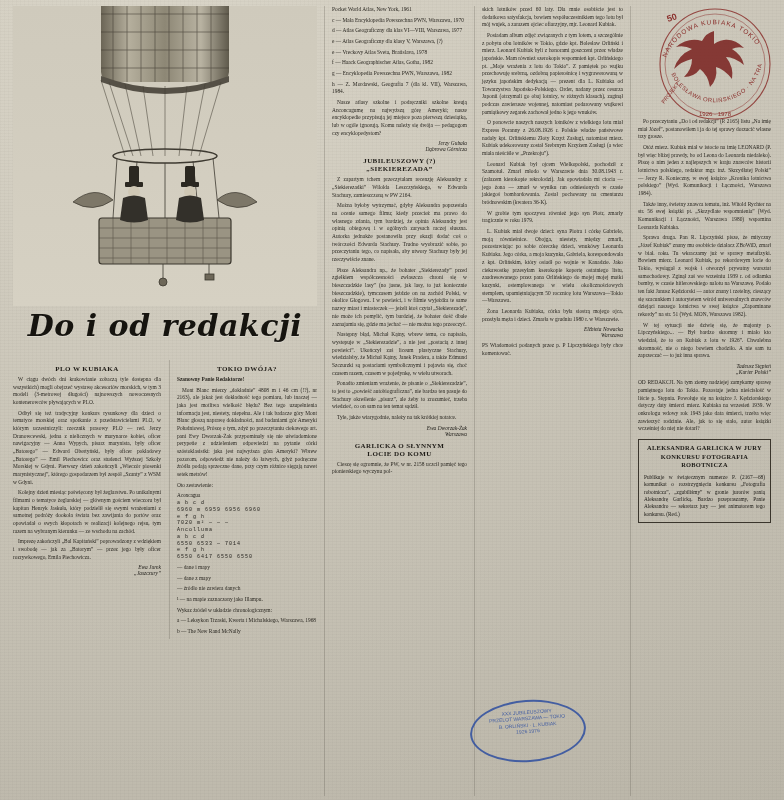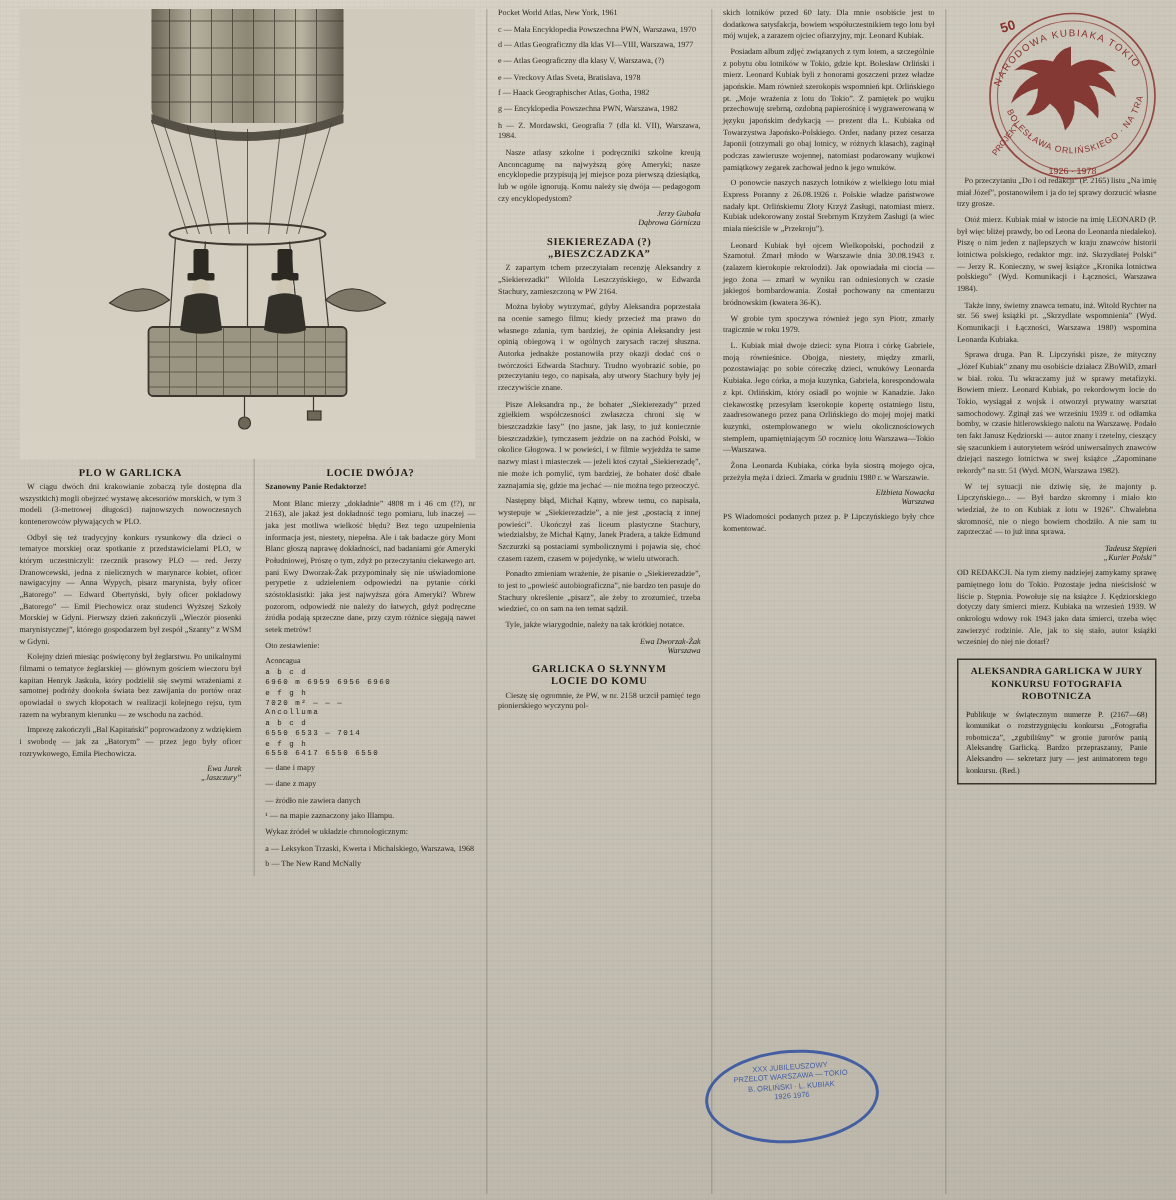--- a/index.html
+++ b/index.html
@@ -242,39 +242,42 @@
 
           <g stroke="#3b372e" stroke-width="0.8" fill="#6d6758">
             <line x1="150" y1="258" x2="150" y2="272"></line>
             <circle cx="150" cy="276" r="4"></circle>
             <line x1="196" y1="258" x2="196" y2="268"></line>
             <rect x="192" y="268" width="9" height="6"></rect>
           </g>
         </svg>
       </div>
 
+      <div class="masthead">
+        <div class="title">Do i od redakcji</div>
+      </div>
 
       <div class="twoup">
 
         <div class="half">
-          <div class="hd">PLO W GARLICKA</div>
+          <div class="hd">PLO W KUBIAKA</div>
           <div class="body-text">
             <p>W ciągu dwóch dni krakowianie zobaczą tyle dostępna dla wszystkich) mogli obejrzeć wystawę akcesoriów morskich, w tym 3 modeli (3-metrowej długości) najnowszych nowoczesnych kontenerowców pływających w PLO.</p>
             <p>Odbył się też tradycyjny konkurs rysunkowy dla dzieci o tematyce morskiej oraz spotkanie z przedstawicielami PLO, w którym uczestniczyli: rzecznik prasowy PLO — red. Jerzy Dranowcewski, jedna z nielicznych w marynarce kobiet, oficer nawigacyjny — Anna Wypych, pisarz marynista, były oficer „Batorego” — Edward Obertyński, były oficer pokładowy „Batorego” — Emil Piechowicz oraz studenci Wyższej Szkoły Morskiej w Gdyni. Pierwszy dzień zakończyli „Wieczór piosenki marynistycznej”, którego gospodarzem był zespół „Szanty” z WSM w Gdyni.</p>
             <p>Kolejny dzień miesiąc poświęcony był żeglarstwu. Po unikalnymi filmami o tematyce żeglarskiej — głównym gościem wieczoru był kapitan Henryk Jaskuła, który podzielił się swymi wrażeniami z samotnej podróży dookoła świata bez zawijania do portów oraz opowiadał o swych kłopotach w realizacji kolejnego rejsu, tym razem na wybranym kierunku — ze wschodu na zachód.</p>
             <p>Imprezę zakończyli „Bal Kapitański” poprowadzony z wdziękiem i swobodę — jak za „Batorym” — przez jego były oficer rozrywkowego, Emila Piechowicza.</p>
           </div>
           <div class="sig">
             <span class="nm">Ewa Jurek</span>
             <span class="nm">„Jaszczury”</span>
           </div>
         </div>
 
         <div class="half">
-          <div class="hd">LOCIE DWÓJA?</div>
+          <div class="hd">TOKIO DWÓJA?</div>
           <div class="body-text">
             <p class="noind bold">Szanowny Panie Redaktorze!</p>
             <p>Mont Blanc mierzy „dokładnie” 4808 m i 46 cm (!?), nr 2163), ale jakaż jest dokładność tego pomiaru, lub inaczej — jaka jest motliwa wielkość błędu? Bez tego uzupełnienia informacja jest, niestety, niepełna. Ale i tak badacze góry Mont Blanc głoszą naprawę dokładności, nad badaniami gór Ameryki Południowej, Prószę o tym, zdyż po przeczytaniu ciekawego art. pani Ewy Dworzak-Żak przypominały się nie uświadomione perypetie z udzieleniem odpowiedzi na pytanie córki szóstoklasistki: jaka jest najwyższa góra Ameryki? Wbrew pozorom, odpowiedź nie należy do łatwych, gdyż podręczne źródła podają sprzeczne dane, przy czym różnice sięgają nawet setek metrów!</p>
             <p class="noind">Oto zestawienie:</p>
           </div>
 
           <div class="codeblk">
             <span class="lbl">Aconcagua</span>
             <span class="row">a        b        c        d</span>
             <span class="row">6960 m   6959  6956  6960</span>
@@ -310,22 +313,22 @@
         <p class="noind">f — Haack Geographischer Atlas, Gotha, 1982</p>
         <p class="noind">g — Encyklopedia Powszechna PWN, Warszawa, 1982</p>
         <p class="noind">h — Z. Mordawski, Geografia 7 (dla kl. VII), Warszawa, 1984.</p>
         <p>Nasze atlasy szkolne i podręczniki szkolne kreują Anconcagumę na najwyższą górę Ameryki; nasze encyklopedie przypisują jej miejsce poza pierwszą dziesiątką, lub w ogóle ignorują. Komu należy się dwója — pedagogom czy encyklopedystom?</p>
       </div>
       <div class="sig">
         <span class="nm">Jerzy Gubała</span>
         <span class="nm">Dąbrowa Górnicza</span>
       </div>
 
-      <div class="hd">SIEKIEREZADA (?)</div>
-      <div class="hd" style="margin-top:-3px">„BIESZCZADZKA”</div>
+      <div class="hd">JUBILEUSZOWY (?)</div>
+      <div class="hd" style="margin-top:-3px">„SIEKIEREZADA”</div>
       <div class="body-text">
         <p>Z zapartym tchem przeczytałam recenzję Aleksandry z „Siekierezadki” Wilolda Leszczyńskiego, w Edwarda Stachury, zamieszczoną w PW 2164.</p>
         <p>Można byłoby wytrzymać, gdyby Aleksandra poprzestała na ocenie samego filmu; kiedy przecież ma prawo do własnego zdania, tym bardziej, że opinia Aleksandry jest opinią obiegową i w ogólnych zarysach raczej słuszna. Autorka jednakże postanowiła przy okazji dodać coś o twórczości Edwarda Stachury. Trudno wyobrazić sobie, po przeczytaniu tego, co napisała, aby utwory Stachury były jej rzeczywiście znane.</p>
         <p>Pisze Aleksandra np., że bohater „Siekierezady” przed zgiełkiem współczesności zwłaszcza chroni się w bieszczadzkie lasy” (no jasne, jak lasy, to już koniecznie bieszczadzkie), tymczasem jeżdzie on na zachód Polski, w okolice Głogowa. I w powieści, i w filmie wyjeżdża te same nazwy miast i miasteczek — jeżeli ktoś czytał „Siekierezadę”, nie może ich pomylić, tym bardziej, że bohater dość dbałe zaznajamia się, gdzie ma jechać — nie można tego przeoczyć.</p>
         <p>Następny błąd, Michał Kątny, wbrew temu, co napisała, wystepuje w „Siekierezadzie”, a nie jest „postacią z innej powieści”. Ukończył zaś liceum plastyczne Stachury, wiedzialsby, że Michał Kątny, Janek Pradera, a także Edmund Szczurzki są postaciami symbolicznymi i pojawia się, choć czasem razem, czasem w pojedynkę, w wielu utworach.</p>
         <p>Ponadto zmieniam wrażenie, że pisanie o „Siekierezadzie”, to jest to „powieść autobiograficzna”, nie bardzo ten pasuje do Stachury określenie „pisarz”, ale żeby to zrozumieć, trzeba wiedzieć, co on sam na ten temat sądził.</p>
         <p>Tyle, jakże wiarygodnie, należy na tak krótkiej notatce.</p>
       </div>
       <div class="sig">
         <span class="nm">Ewa Dworzak-Żak</span>

